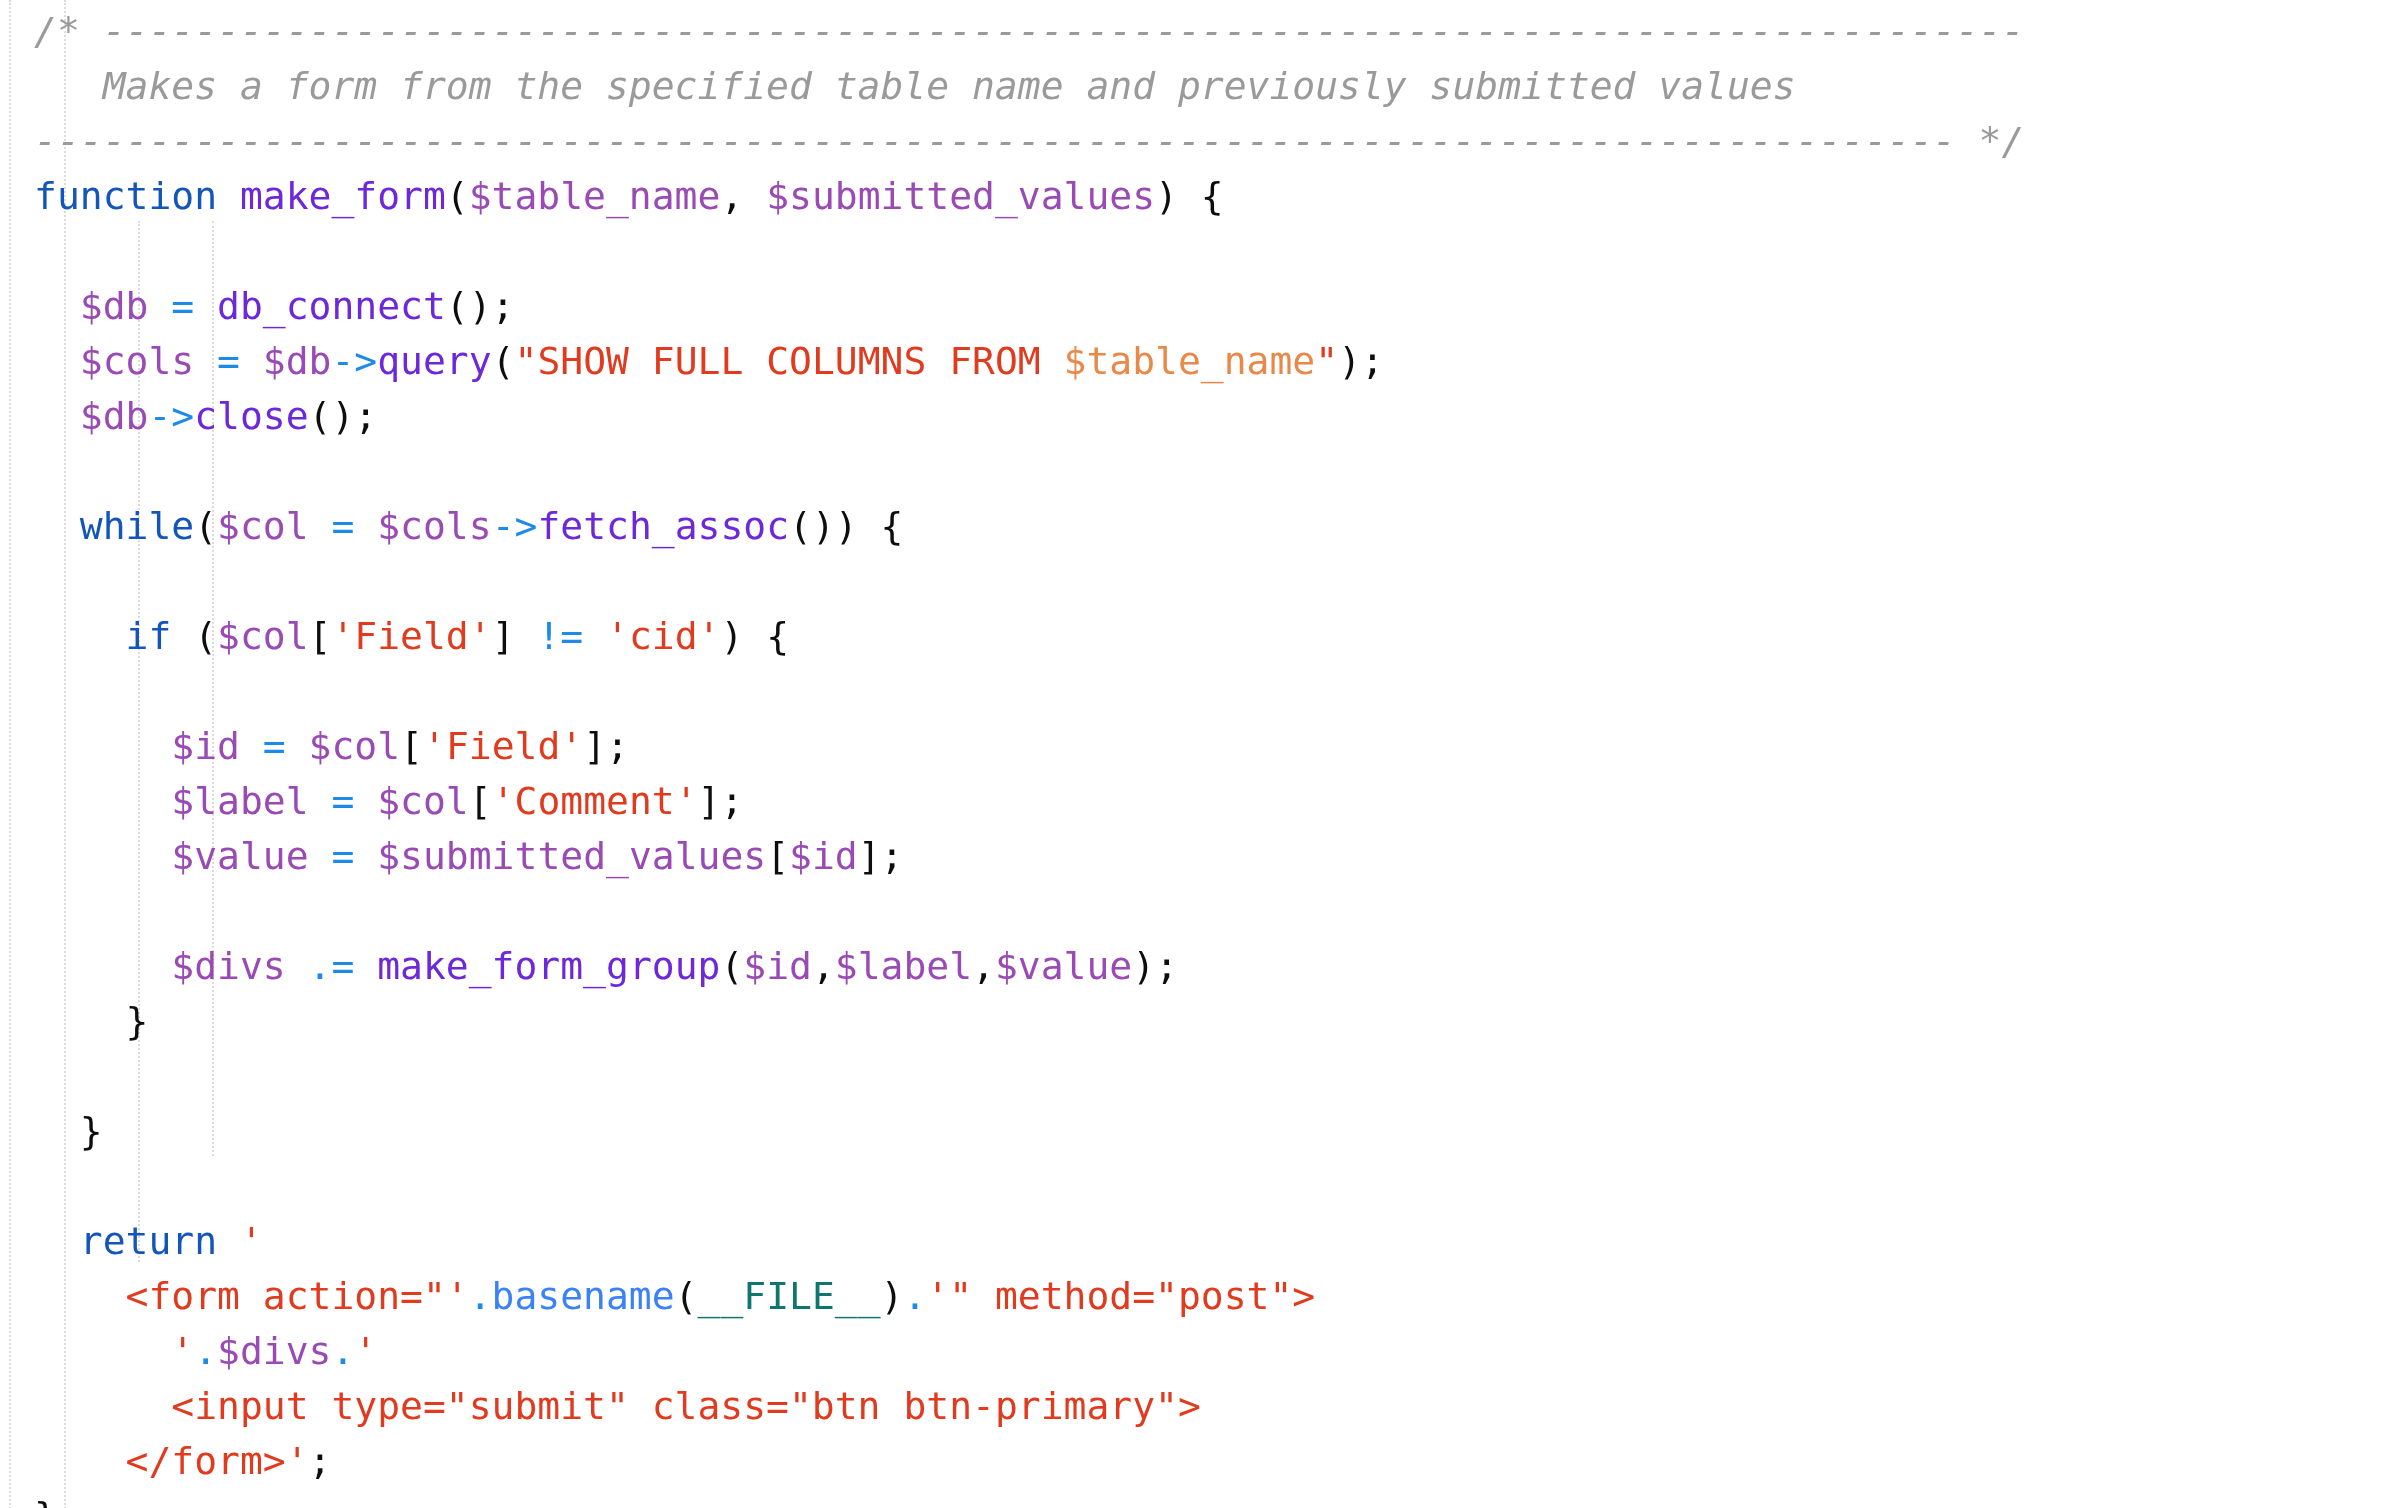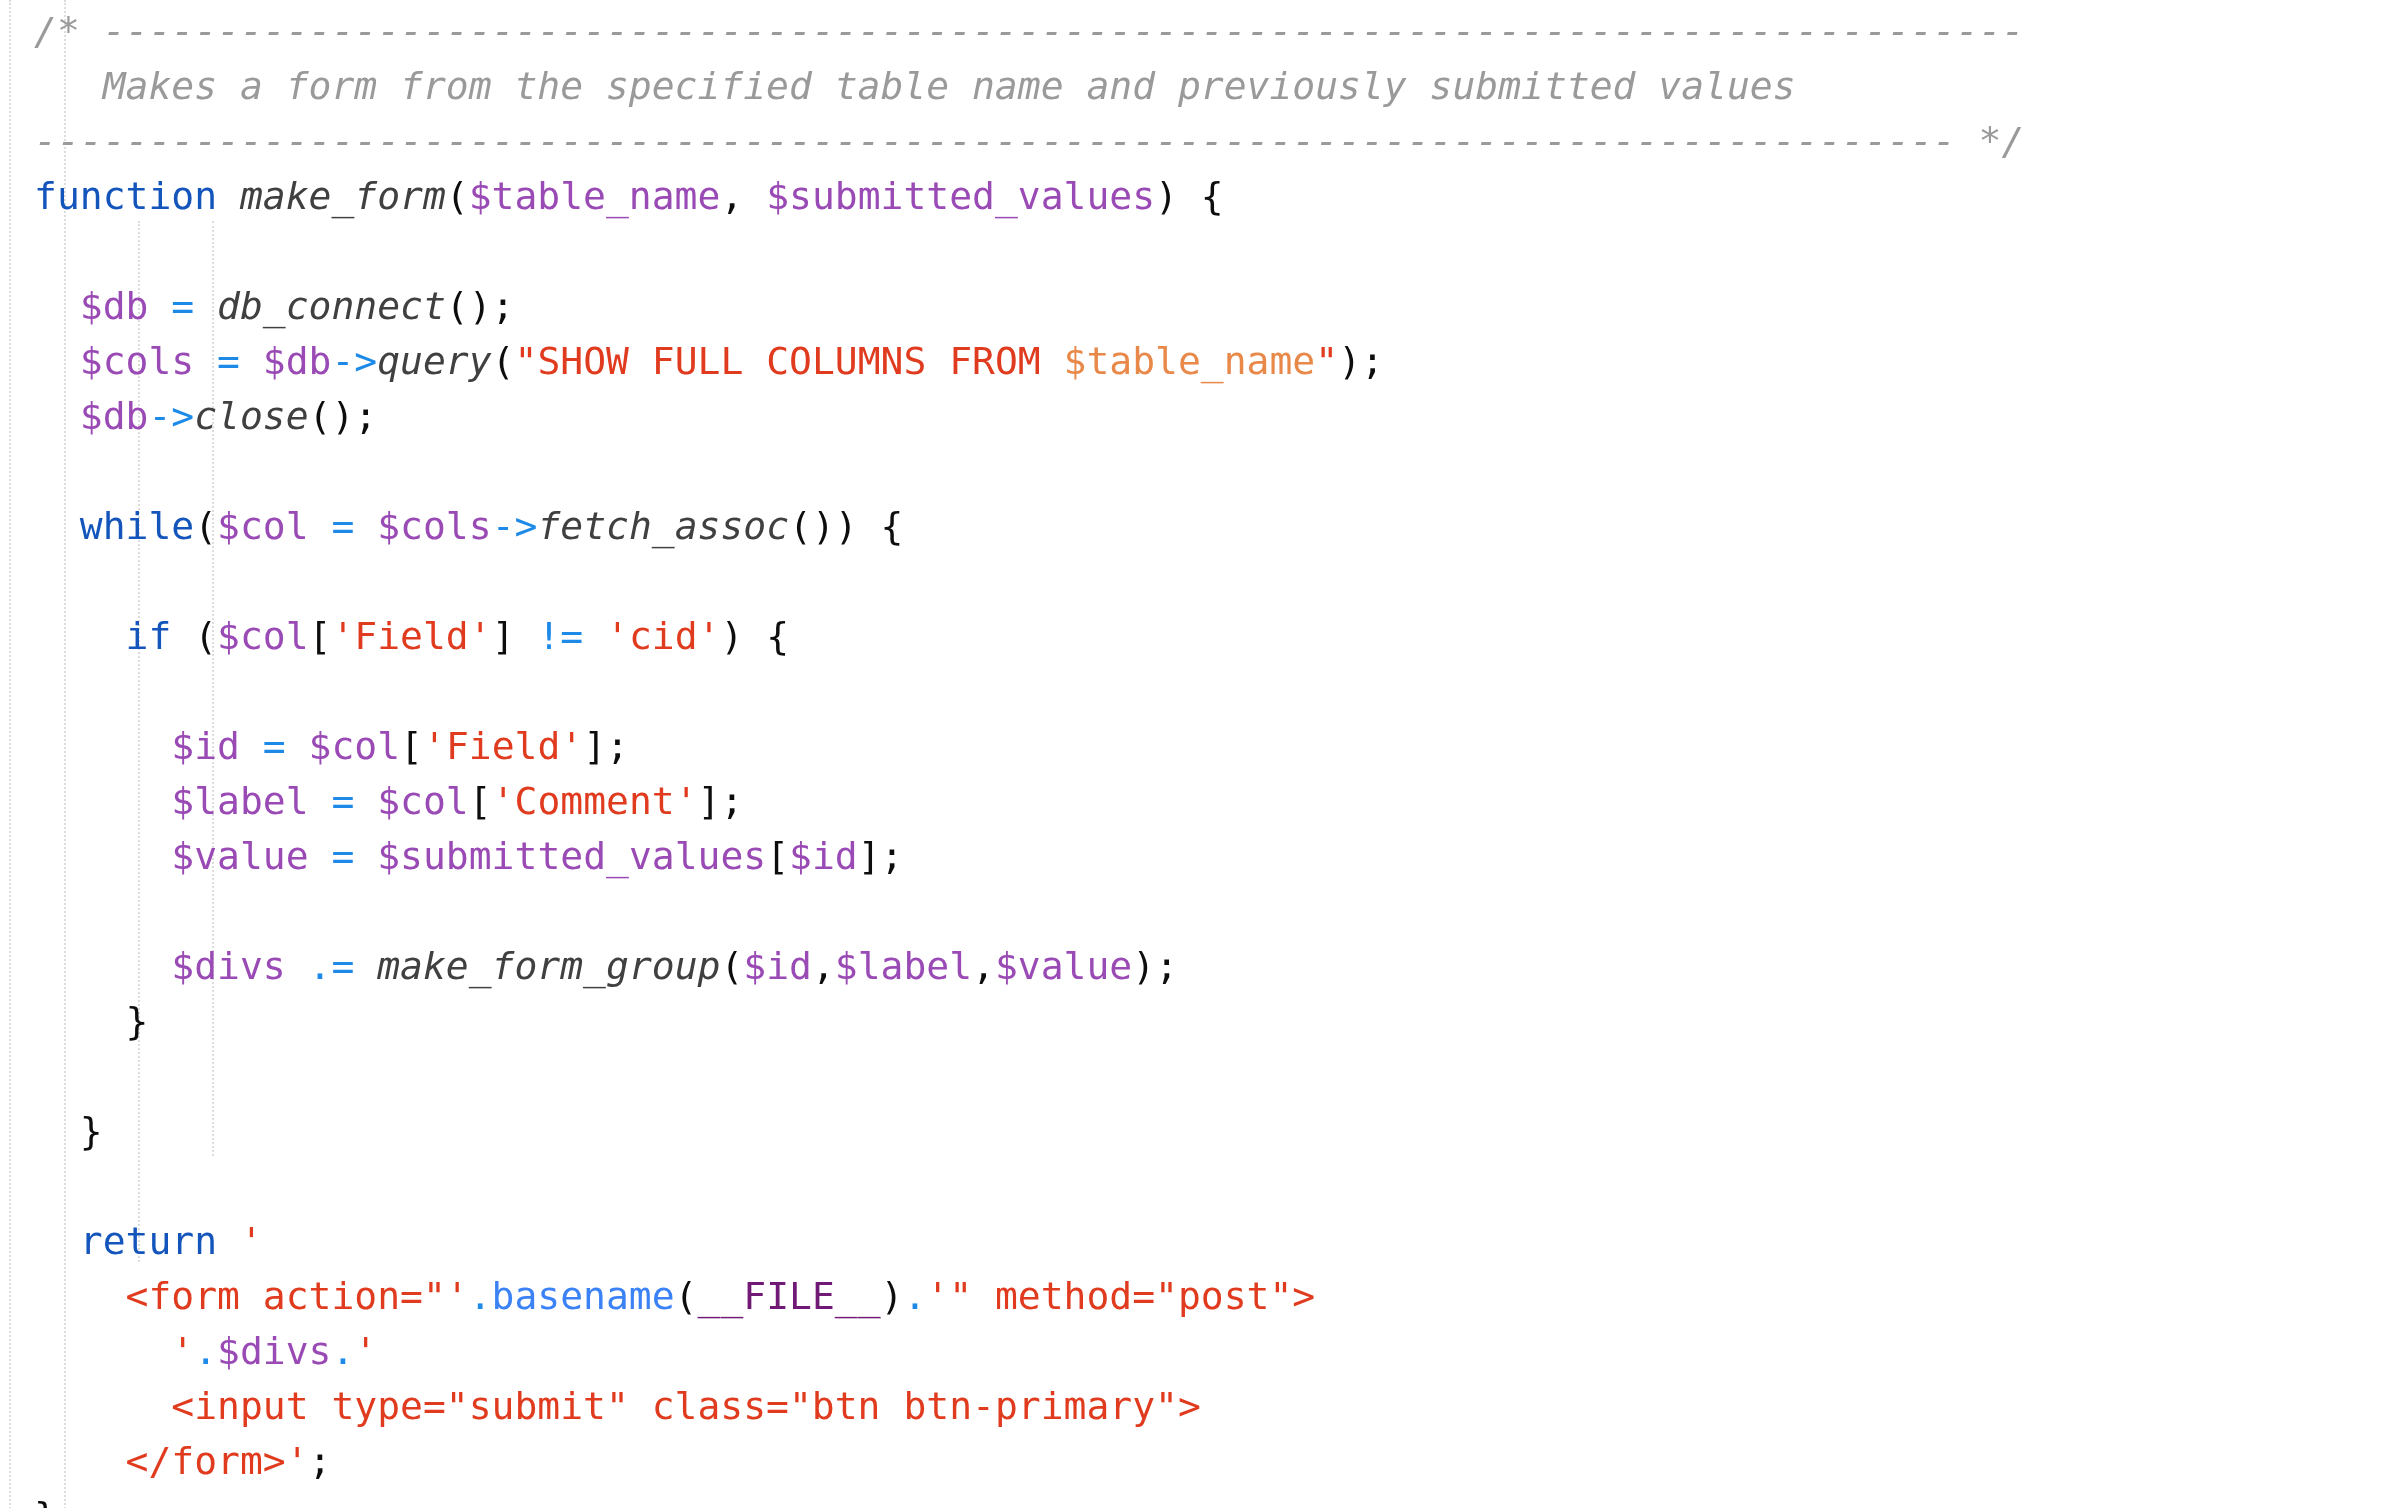--- a/index.html
+++ b/index.html
@@ -51,27 +51,27 @@
   }
 
   .code-line {
     height: 55px;
     white-space: pre;
   }
 
   
   .t-comment   { color: #9a9a9a; font-style: italic; }
   .t-keyword   { color: #1455bc; }
-  .t-func      { color: #404040; font-style: italic; }
+  .t-func      { color: #6d28d9; }
   .t-var       { color: #9a4ab5; }
   .t-string    { color: #e03b1e; }
   .t-interp    { color: #e8894a; }
   .t-op        { color: #1e8ae8; }
   .t-punct     { color: #0d0d0d; }
-  .t-const     { color: #701a75; }
+  .t-const     { color: #0f766e; }
   .t-builtin   { color: #3b82f6; }
   .t-plain     { color: #1a1a1a; }
 </style>
 </head>
 <body>
 
 <div id="code-viewer">
 
   <div class="indent-guides">
       <div class="guide" style="left: 8.8px; height: 1509px; top: 0px;"></div>

